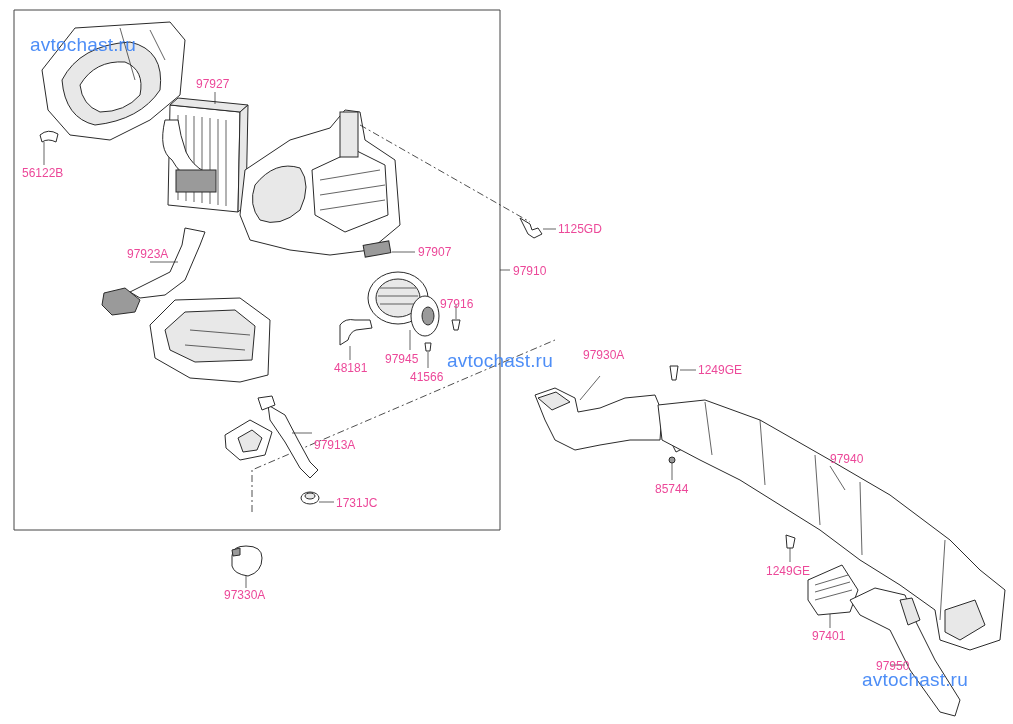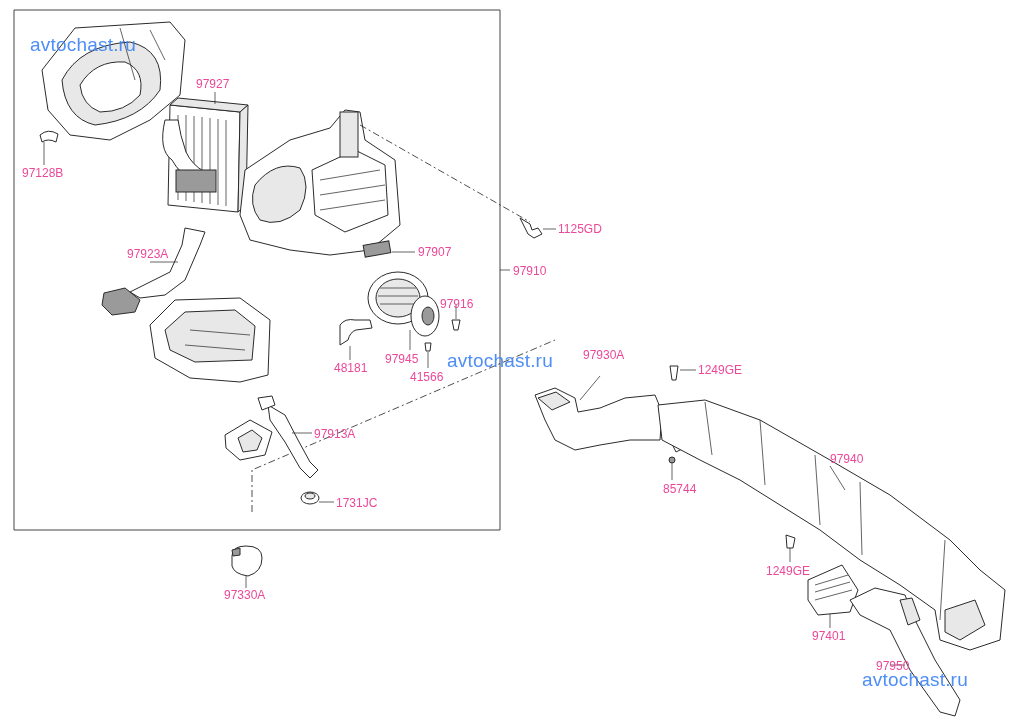--- a/index.html
+++ b/index.html
@@ -167,32 +167,32 @@
     <path class="part" d="M850,600 L875,588 L905,595 L915,620 L935,660 L960,700 L955,716 L940,712 L910,670 L890,630 L860,615 Z"></path>
     <path class="shade" d="M900,600 L912,598 L920,620 L908,625 Z"></path>
     <line class="leader" x1="890" y1="665" x2="905" y2="665"></line>
   </g>
 </svg>
 
 <div class="wm" style="left:30px; top:34px;">avtochast.ru</div>
 <div class="wm" style="left:447px; top:350px;">avtochast.ru</div>
 <div class="wm" style="left:862px; top:669px;">avtochast.ru</div>
 
-<div class="lbl" style="left:22px; top:166px;">97128B</div>
+<div class="lbl" style="left:22px; top:166px;">56122B</div>
 <div class="lbl" style="left:196px; top:77px;">97927</div>
 <div class="lbl" style="left:127px; top:247px;">97923A</div>
 <div class="lbl" style="left:418px; top:245px;">97907</div>
 <div class="lbl" style="left:558px; top:222px;">1125GD</div>
 <div class="lbl" style="left:513px; top:264px;">97910</div>
 <div class="lbl" style="left:440px; top:297px;">97916</div>
 <div class="lbl" style="left:334px; top:361px;">48181</div>
 <div class="lbl" style="left:385px; top:352px;">97945</div>
 <div class="lbl" style="left:410px; top:370px;">41566</div>
-<div class="lbl" style="left:314px; top:427px;">97913A</div>
+<div class="lbl" style="left:314px; top:438px;">97913A</div>
 <div class="lbl" style="left:336px; top:496px;">1731JC</div>
 <div class="lbl" style="left:224px; top:588px;">97330A</div>
 <div class="lbl" style="left:583px; top:348px;">97930A</div>
 <div class="lbl" style="left:698px; top:363px;">1249GE</div>
-<div class="lbl" style="left:655px; top:482px;margin-left:8px;">85744</div>
+<div class="lbl" style="left:655px; top:482px;">85744</div>
 <div class="lbl" style="left:830px; top:452px;">97940</div>
 <div class="lbl" style="left:766px; top:564px;">1249GE</div>
 <div class="lbl" style="left:812px; top:629px;">97401</div>
 <div class="lbl" style="left:848px; top:659px;margin-left:28px;">97950</div>
 
 </body></html>

